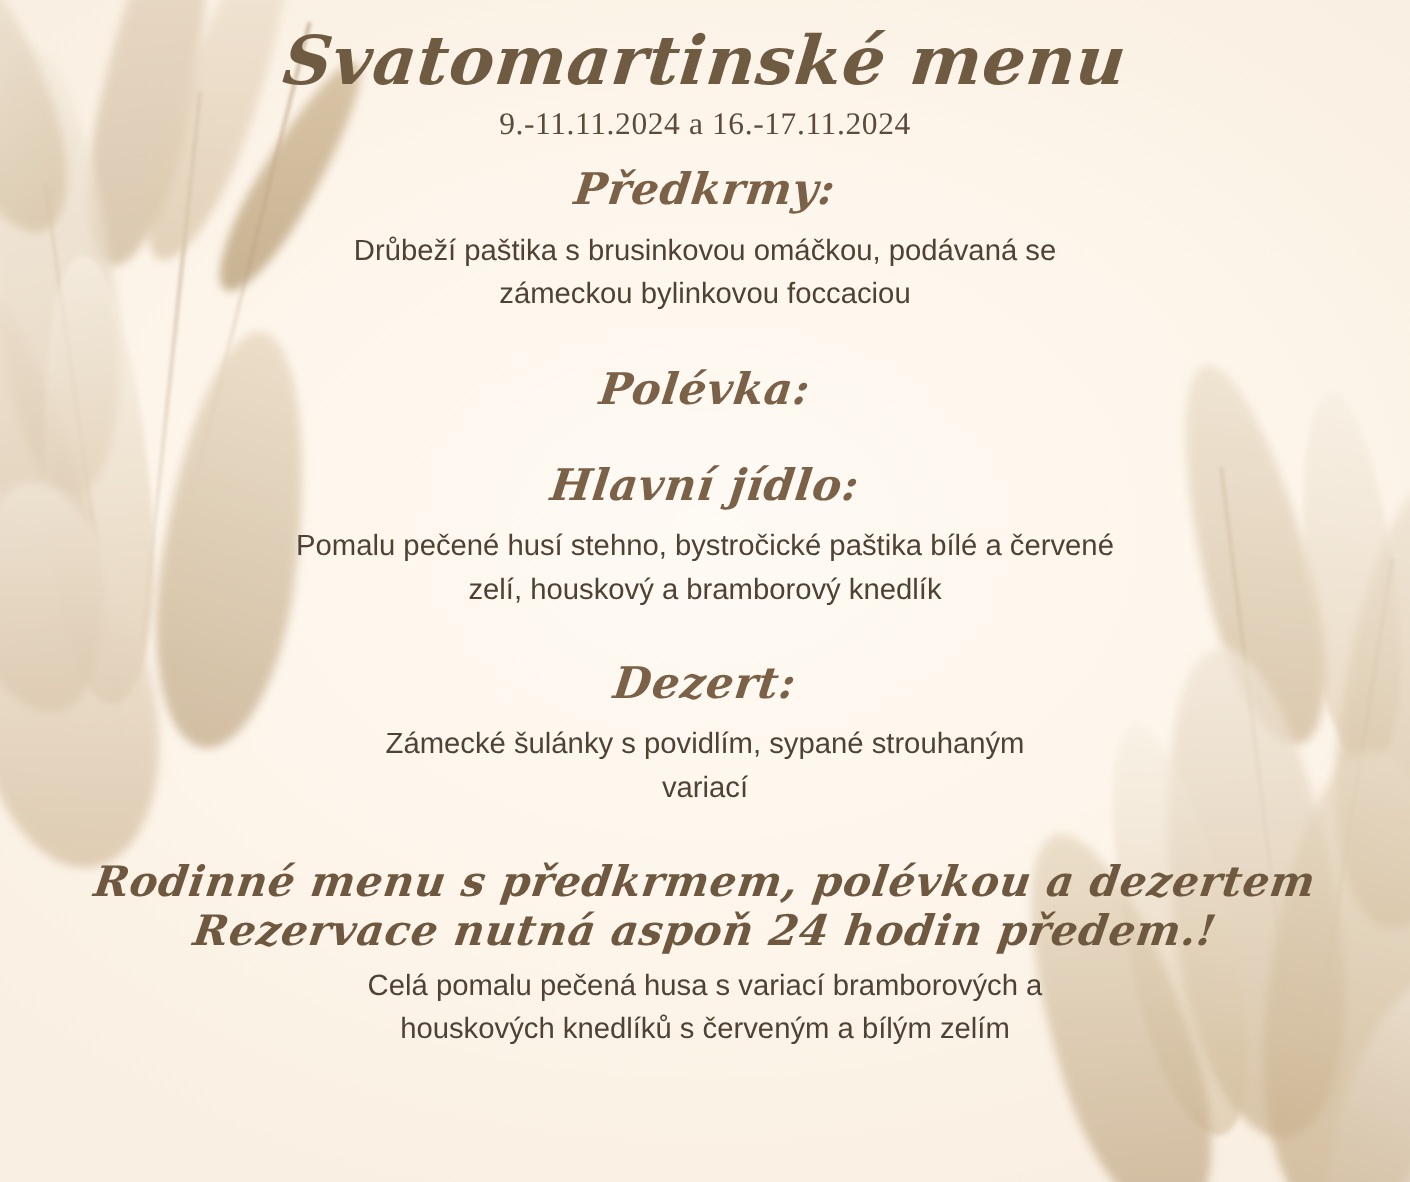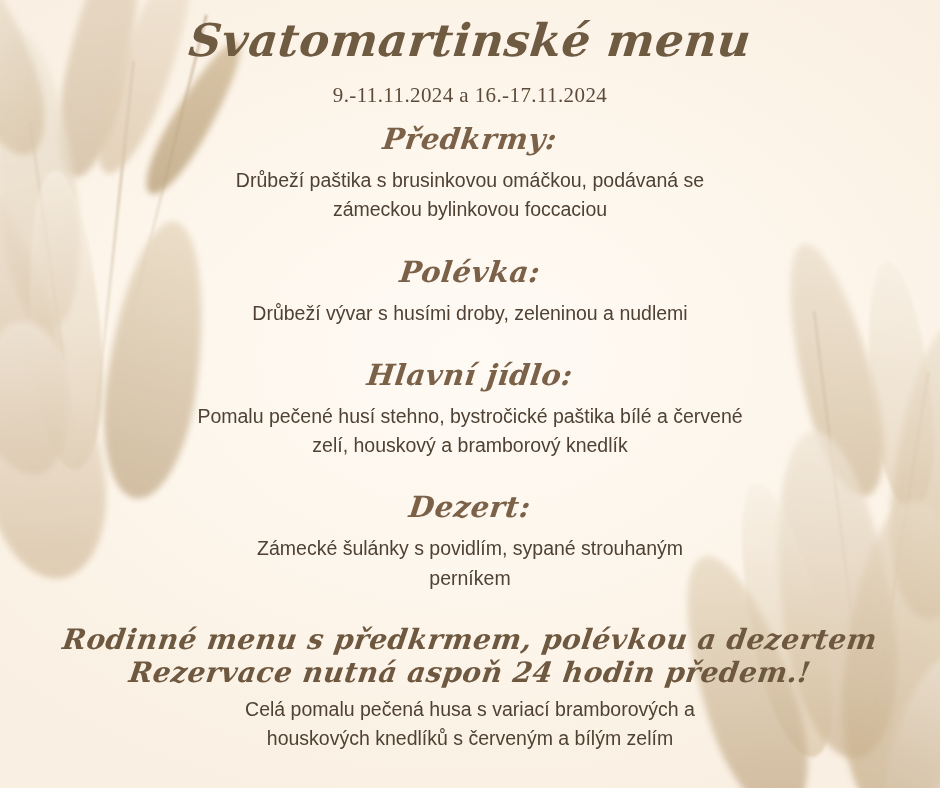--- a/index.html
+++ b/index.html
@@ -67,21 +67,21 @@
     line-height: 1;
     margin: 18px 0 0 0;
     color: #6f5a42;
     transform: skewX(-6deg);
   }
 
   #date-line {
     font-family: "Liberation Serif", serif;
     font-size: 21px;
     color: #5c4b3a;
-    margin-top: 20px;
+    margin-top: 7px;
     letter-spacing: .4px;
   }
 
   .section-heading {
     font-size: 29px;
     margin: 0;
     transform: skewX(-7deg);
     color: #7b6148;
   }
 
@@ -150,31 +150,30 @@
 
     <div id="date-line">9.-11.11.2024  a 16.-17.11.2024</div>
 
     <div class="section-block">
       <h2 class="script section-heading">Předkrmy:</h2>
       <p class="body-text dish">Drůbeží paštika s brusinkovou omáčkou, podávaná se zámeckou bylinkovou foccaciou</p>
     </div>
 
     <div class="section-block" style="margin-top:30px;">
       <h2 class="script section-heading">Polévka:</h2>
-      <p class="body-text dish">Drůbeží vývar s husími droby, zeleninou a nudlemi</p>
     </div>
 
     <div class="section-block" style="margin-top:30px;">
       <h2 class="script section-heading">Hlavní jídlo:</h2>
       <p class="body-text dish">Pomalu pečené husí stehno, bystročické paštika bílé a červené zelí, houskový a bramborový knedlík</p>
     </div>
 
     <div class="section-block" style="margin-top:30px;">
       <h2 class="script section-heading">Dezert:</h2>
-      <p class="body-text dish" style="max-width:470px;">Zámecké šulánky s povidlím, sypané strouhaným perníkem</p>
+      <p class="body-text dish" style="max-width:470px;">Zámecké šulánky s povidlím, sypané strouhaným variací</p>
     </div>
 
     <div id="family-block">
       <div class="script family-line">Rodinné menu s předkrmem, polévkou a dezertem</div>
       <div class="script family-line">Rezervace nutná aspoň 24 hodin předem.!</div>
       <p class="body-text" id="family-desc" style="max-width:520px;">Celá pomalu pečená husa s variací bramborových a houskových knedlíků s červeným a bílým zelím</p>
     </div>
 
   </div>
 </div>

